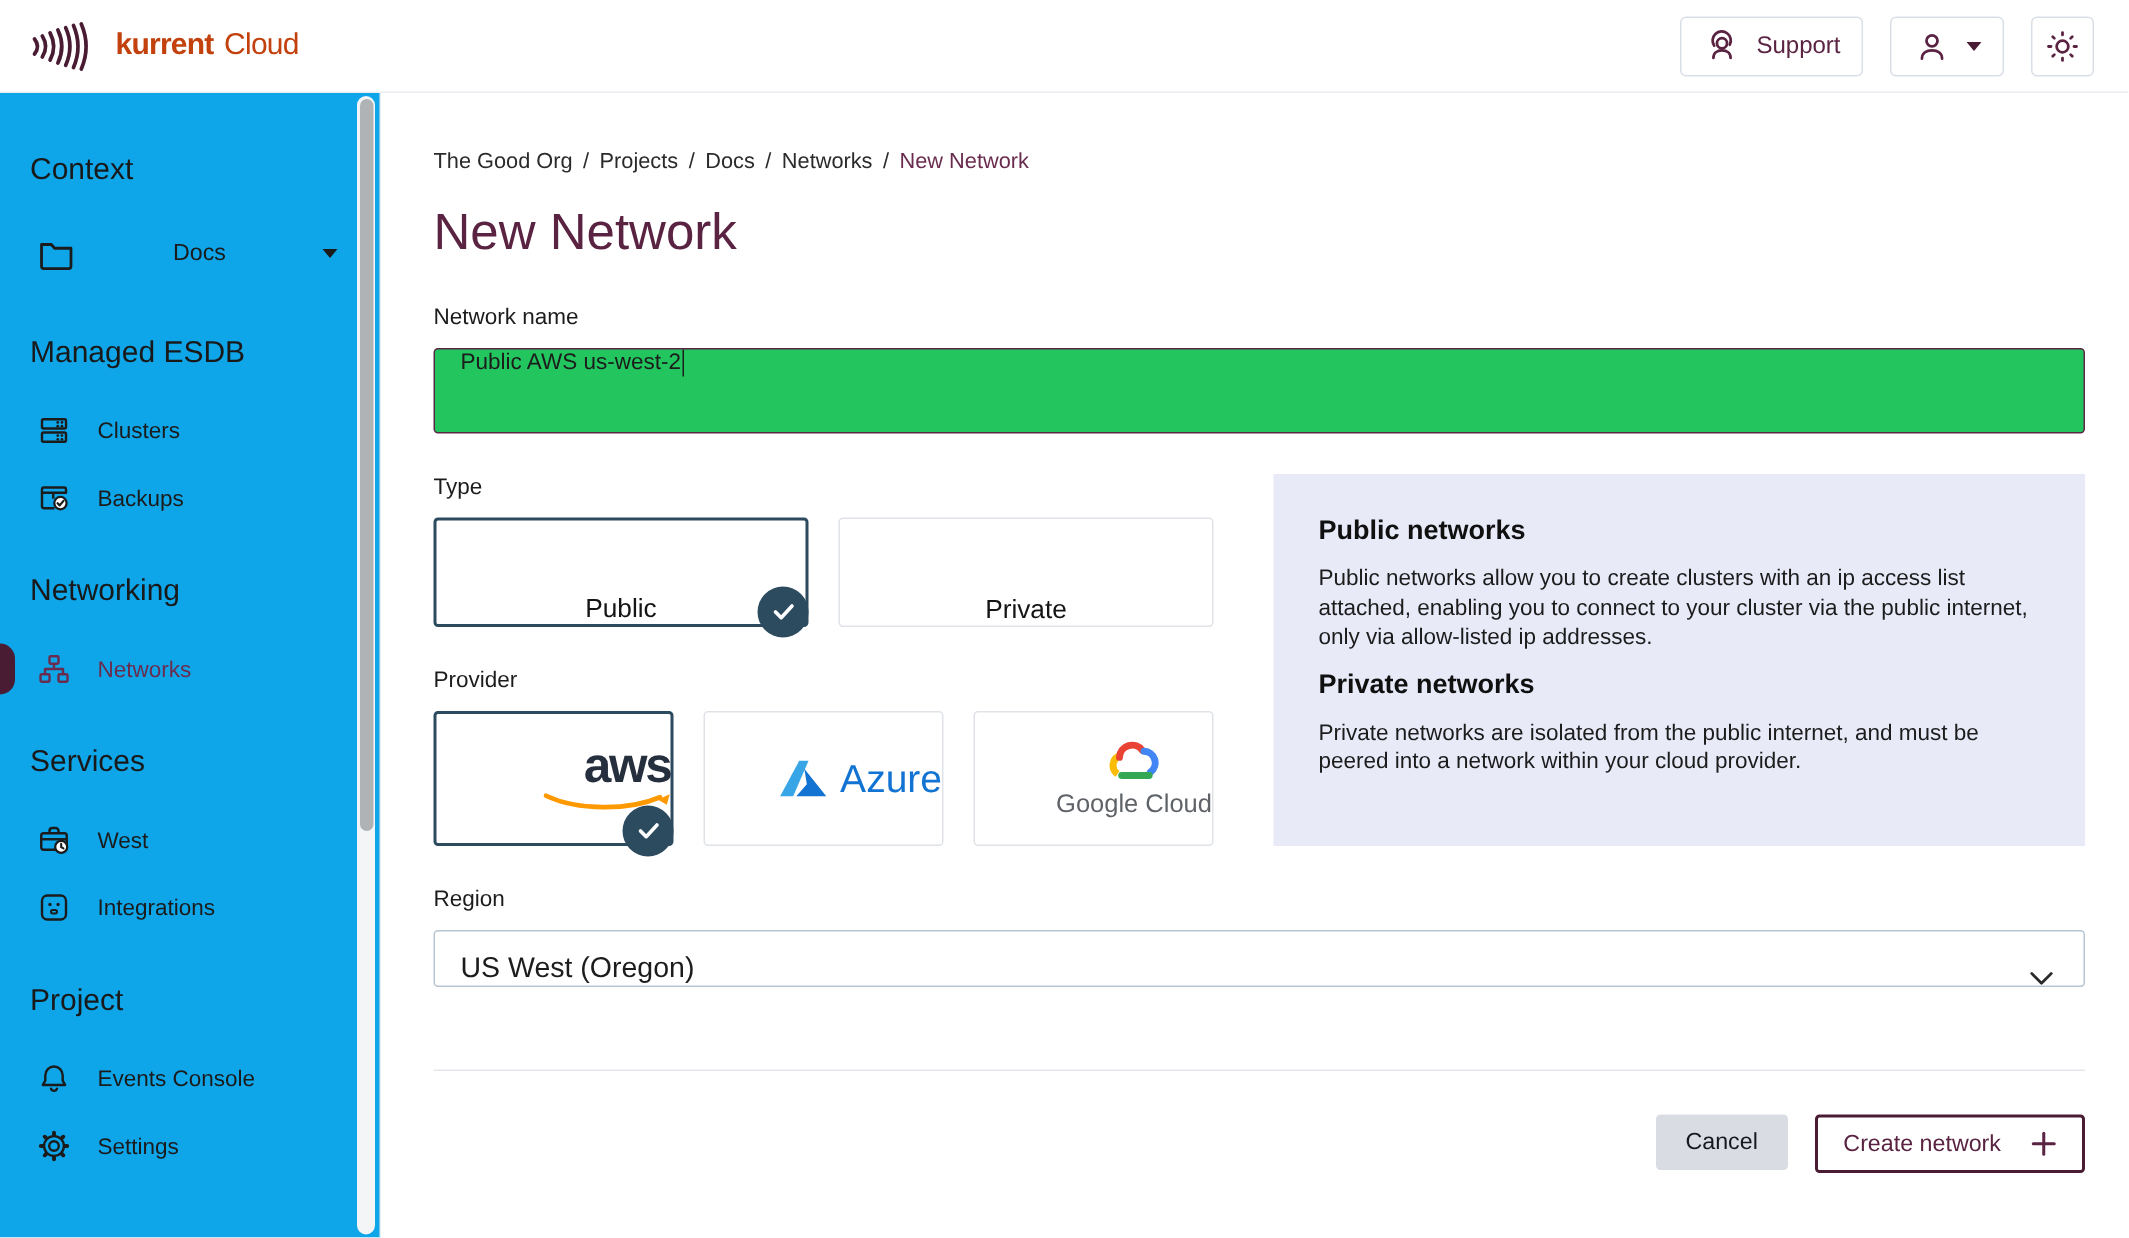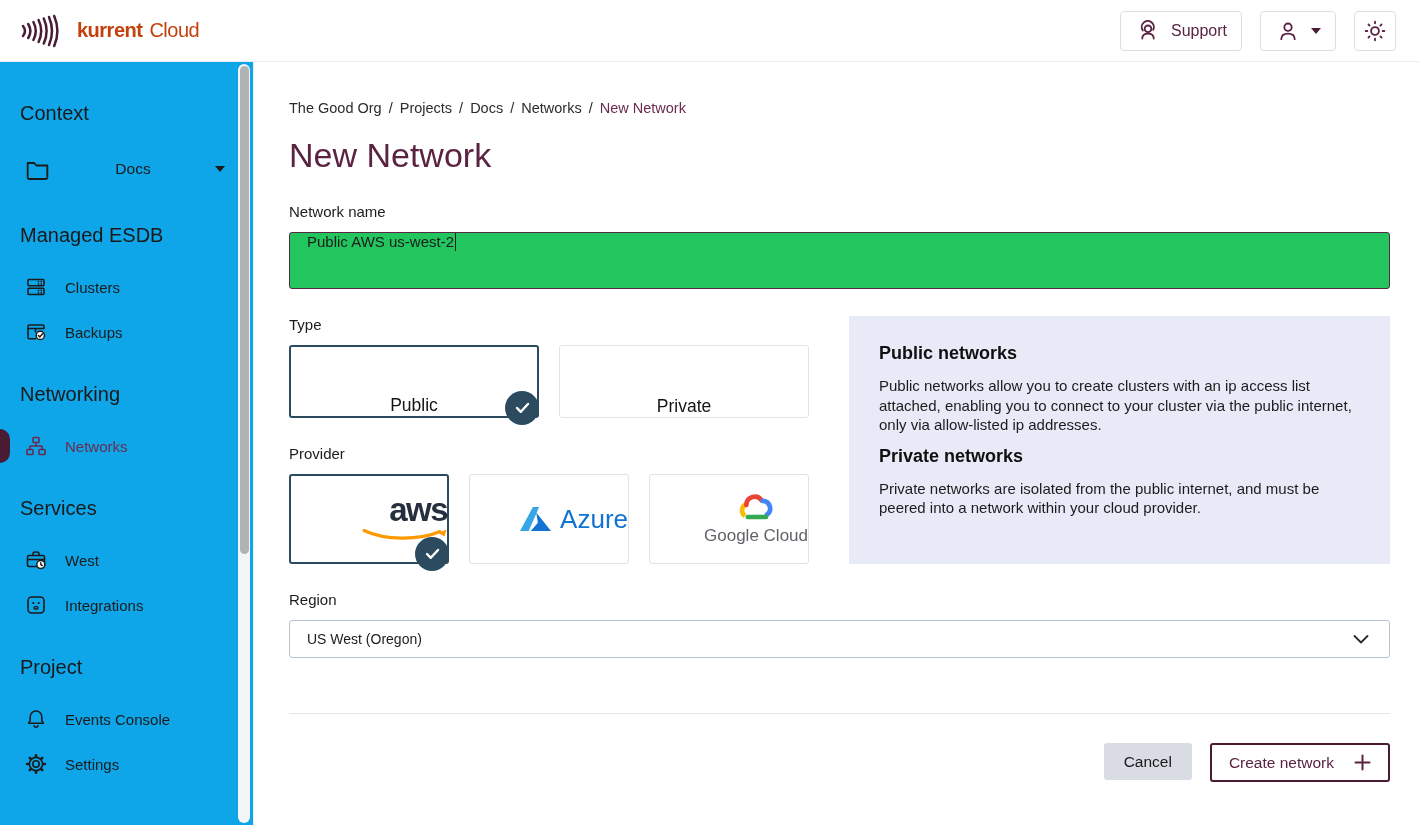--- a/index.html
+++ b/index.html
@@ -81,22 +81,22 @@
   .google-wrap { display:flex; flex-direction:column; align-items:center; gap:3px; }
   .google-text { font-size:17px; color:#5f6368; font-weight:500; }
 
   .info-panel { flex:1; background:#e8eaf8; padding:27px 30px; }
   .info-heading { font-size:18px; font-weight:700; color:#101010; margin-bottom:12px; }
   .info-body { font-size:15px; line-height:1.3; color:#1c1c1c; margin-bottom:11px; }
   .info-body:last-child { margin-bottom:0; }
 
   .region-block { margin-top:27px; }
   .select-box { width:100%; height:38px; border:1px solid #b7c5d3; border-radius:3px;
-    display:flex; align-items:center; justify-content:space-between; padding:0 20px 0 17px;
-    font-size:14px; color:#1c1c1c; background:#fff; cursor:pointer;gap:25px; }
+    display:flex; align-items:flex-end; justify-content:space-between; padding:0 20px 0 17px;
+    font-size:19px; color:#1c1c1c; background:#fff; cursor:pointer;gap:25px; }
 
   .divider { border:none; border-top:1px solid #e3e7ec; margin-top:55px; }
   .actions-row { display:flex; justify-content:flex-end; gap:18px; margin-top:29px; }
   .btn-cancel { background:#d9dde3; border:none; border-radius:3px; height:37px;
     padding:0 20px; font-size:15.5px; color:#16191d; cursor:pointer; font-family:inherit; }
   .btn-create { background:#fff; border:2px solid #4a1c34; border-radius:3px; height:39px;
     padding:0 17px; font-size:15.5px; color:#5a2342; cursor:pointer; font-family:inherit;
     display:flex; align-items:center; gap:20px; }
 </style>
 </head>

